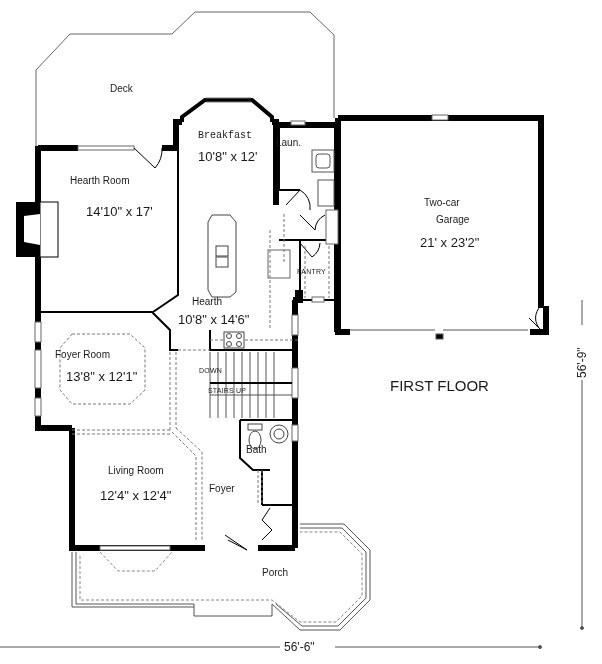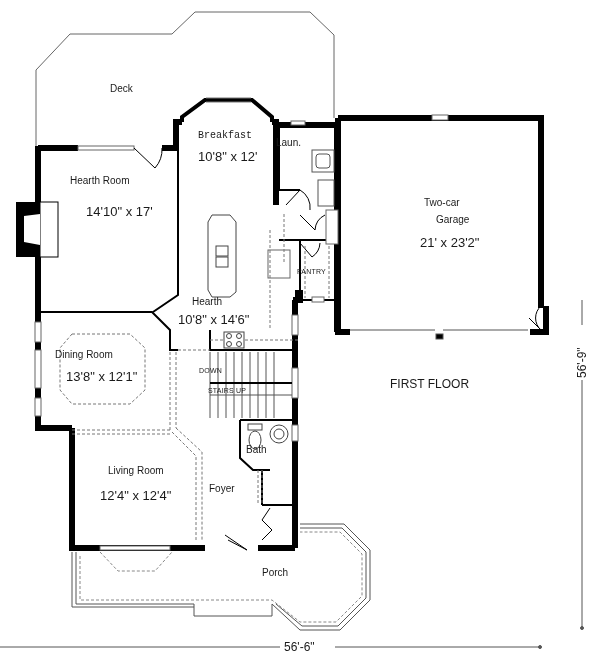--- a/index.html
+++ b/index.html
@@ -3,21 +3,21 @@
   <meta charset="utf-8">
   <style>
     html, body { margin: 0; padding: 0; background: #ffffff; }
     body { width: 602px; height: 664px; position: relative; overflow: hidden;
            font-family: "Liberation Sans", sans-serif; color: #1a1a1a; }
     #plan { position: absolute; left: 0; top: 0; width: 602px; height: 664px; }
     .lbl { position: absolute; white-space: nowrap; color: #1a1a1a; line-height: 1; }
     .room-name { font-size: 10px; }
     .room-dim { font-size: 13px; }
     .small { font-size: 7px; letter-spacing: 0.2px; }
-    .title { font-size: 12px; }
+    .title { font-size: 15px; }
     .dimlabel { font-size: 12px; }
     .vert { transform: rotate(-90deg); transform-origin: left top; }
   </style>
 </head>
 <body>
 
 <svg id="plan" viewBox="0 0 602 664" xmlns="http://www.w3.org/2000/svg">
 
   <g fill="none" stroke="#666" stroke-width="1">
     <polyline points="36,148 36,70 70,34 172,34 195,12 310,12 334,35 334,118"></polyline>
@@ -216,21 +216,21 @@
 
 <div class="lbl room-name" style="left:424px;top:198px;">Two-car</div>
 <div class="lbl room-name" style="left:436px;top:215px;">Garage</div>
 <div class="lbl room-dim" style="left:420px;top:236px;">21' x 23'2"</div>
 
 <div class="lbl small" style="left:297px;top:268px;">PANTRY</div>
 
 <div class="lbl room-name" style="left:192px;top:297px;">Hearth</div>
 <div class="lbl room-dim" style="left:178px;top:313px;">10'8" x 14'6"</div>
 
-<div class="lbl room-name" style="left:55px;top:350px;">Dining Room</div>
+<div class="lbl room-name" style="left:55px;top:350px;">Foyer Room</div>
 <div class="lbl room-dim" style="left:66px;top:370px;">13'8" x 12'1"</div>
 
 <div class="lbl small" style="left:199px;top:367px;">DOWN</div>
 <div class="lbl small" style="left:208px;top:387px;">STAIRS UP</div>
 
 <div class="lbl room-name" style="left:246px;top:445px;text-align:right;">Bath</div>
 
 <div class="lbl room-name" style="left:108px;top:466px;">Living Room</div>
 <div class="lbl room-dim" style="left:100px;top:489px;">12'4" x 12'4"</div>
 

